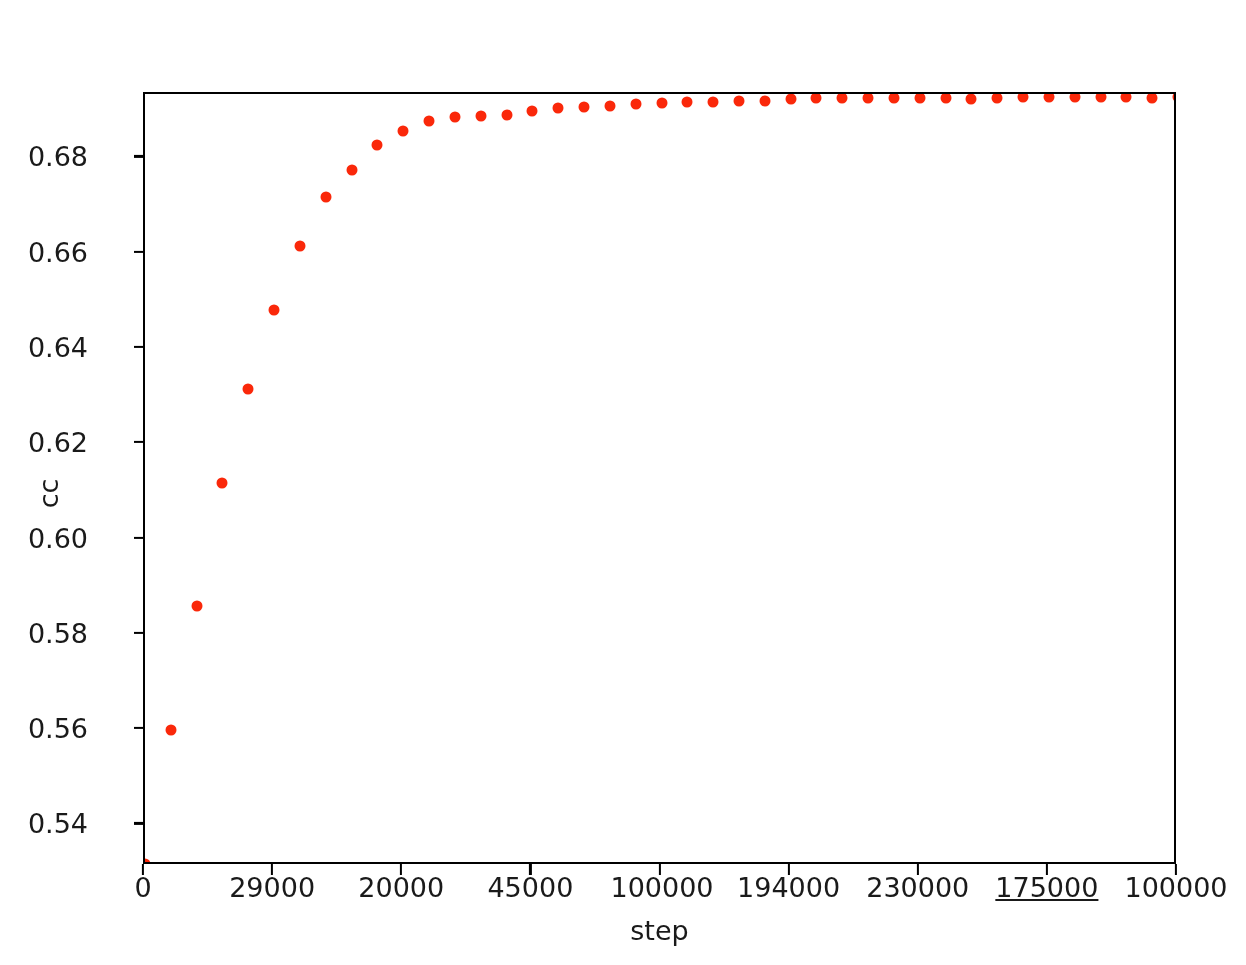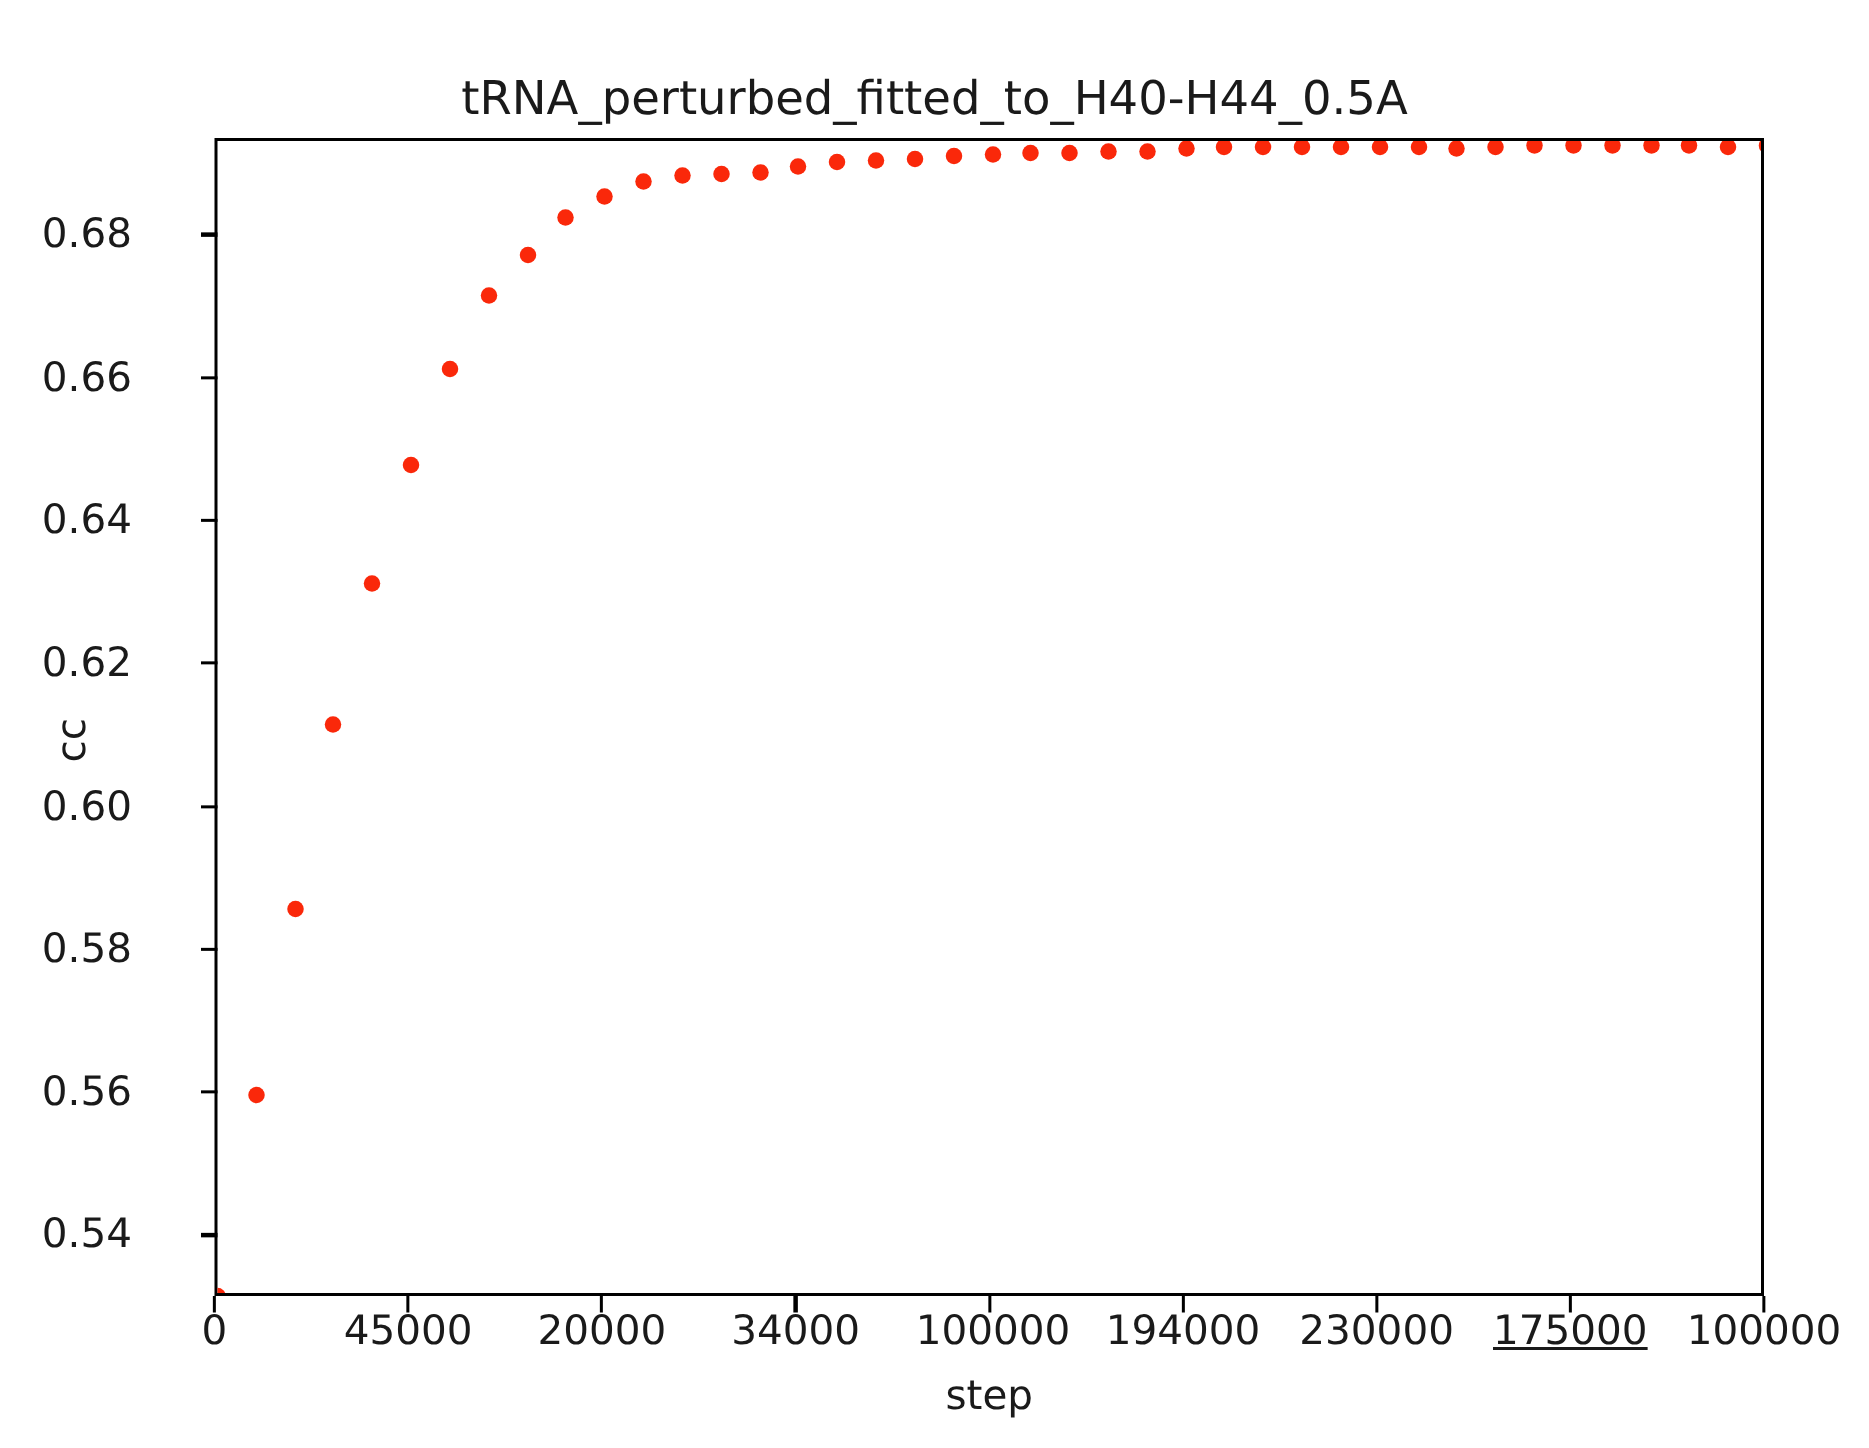--- a/index.html
+++ b/index.html
@@ -48,40 +48,39 @@
   #xlabel{
     position:absolute;left:0;top:915px;width:1319px;text-align:center;
     font-size:27px;color:#1a1a1a;
   }
 </style>
 </head>
 <body>
 
 <div id="figure">
 
-  <div id="title">tRNA_perturbed_fitted_to_H40-H44_0.5A</div>
 
   <div id="ylabel">cc</div>
   <div id="xlabel">step</div>
 
   <div id="ytick-labels">
       <div class="ytick-label" style="top: 823.494px;">0.54</div>
       <div class="ytick-label" style="top: 728.185px;">0.56</div>
       <div class="ytick-label" style="top: 632.877px;">0.58</div>
       <div class="ytick-label" style="top: 537.568px;">0.60</div>
       <div class="ytick-label" style="top: 442.259px;">0.62</div>
       <div class="ytick-label" style="top: 346.951px;">0.64</div>
       <div class="ytick-label" style="top: 251.642px;">0.66</div>
       <div class="ytick-label" style="top: 156.333px;">0.68</div>
     </div>
   <div id="xtick-labels">
       <div class="xtick-label" style="left: 143px;">0</div>
-      <div class="xtick-label" style="left: 272.125px;">45000</div>
+      <div class="xtick-label" style="left: 272.125px;">29000</div>
       <div class="xtick-label" style="left: 401.25px;">20000</div>
-      <div class="xtick-label" style="left: 530.375px;">34000</div>
+      <div class="xtick-label" style="left: 530.375px;">45000</div>
       <div class="xtick-label" style="left: 662px;">100000</div>
       <div class="xtick-label" style="left: 788.625px;">194000</div>
       <div class="xtick-label" style="left: 917.75px;">230000</div>
       <div class="xtick-label" style="left: 1046.88px; text-decoration: underline;">175000</div>
       <div class="xtick-label" style="left: 1176px;">100000</div>
     </div>
 
   <div id="plot-area">
     <div id="series-layer">
         <div class="point" style="left: 0px; top: 769.617px; background: rgb(250, 40, 10);"></div>

